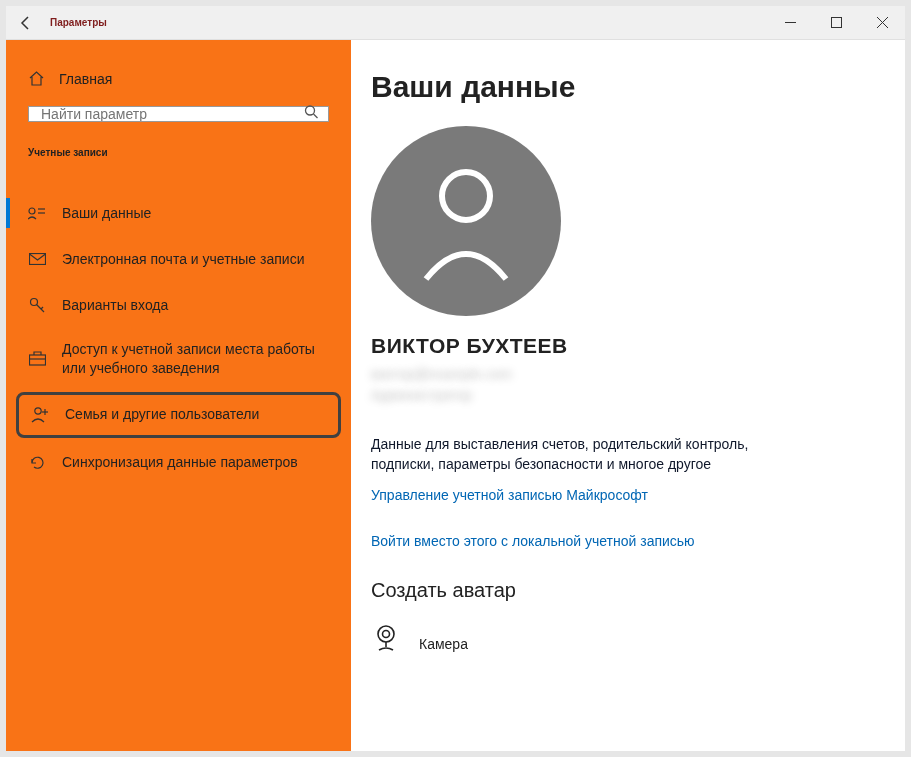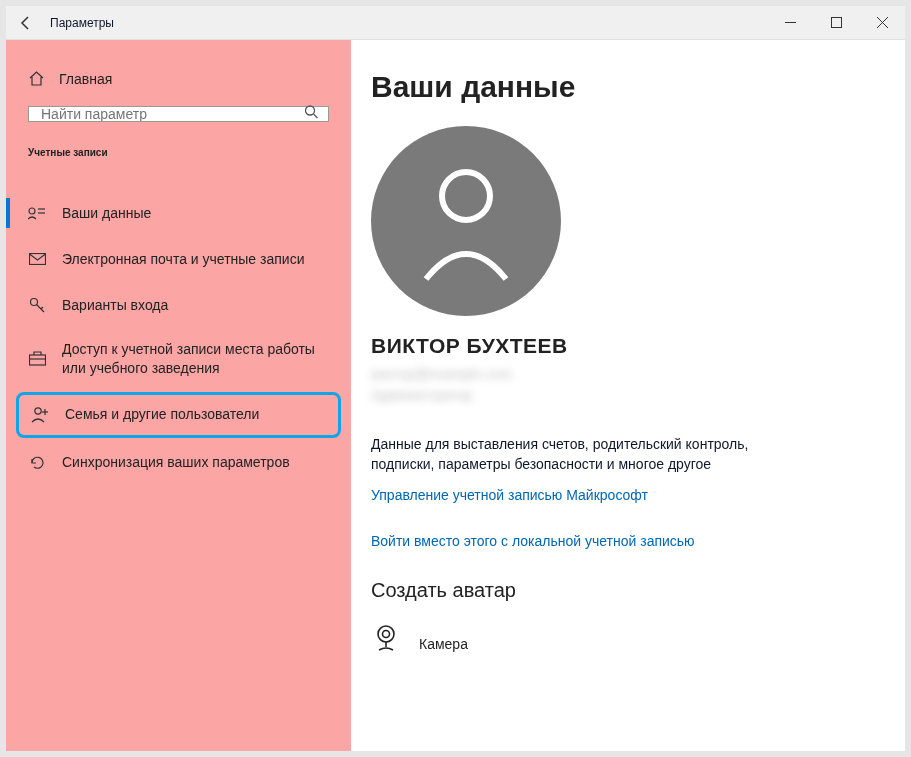--- a/index.html
+++ b/index.html
@@ -1,35 +1,35 @@
 <!DOCTYPE html>
 <html><head>
 <meta charset="utf-8">
 <style>
   * { box-sizing: border-box; margin: 0; padding: 0; font-family: "Segoe UI", Arial, sans-serif; }
   body { background: #fff; width: 911px; height: 757px; overflow: hidden; border: 6px solid #e6e6e6; }
   .win { width: 100%; height: 100%; display: flex; flex-direction: column; }
   .titlebar { display: flex; align-items: center; height: 34px; background: #f0f0f0; border-bottom: 1px solid #e0e0e0; position: relative; }
   .titlebar .back { width: 40px; display:flex; align-items:center; justify-content:center; height:100%; }
-  .titlebar .title { font-size: 12px; color:#0f172a; padding-left:4px; }
+  .titlebar .title { font-size: 10px; color:#7f1d1d; padding-left:4px;font-weight:bold; }
   .winctrls { position:absolute; right:0; top:0; height:100%; display:flex; }
   .winctrls div { width:46px; display:flex; align-items:center; justify-content:center; font-size:14px; color:#333; }
   .body { display:flex; flex:1; }
-  .sidebar { width: 345px; background:#fca5a5; padding-top:30px; }
+  .sidebar { width: 345px; background:#f97316; padding-top:30px; }
   .main { flex:1; background:#fff; padding:30px 20px 20px 20px; overflow-y:auto; }
   .home { display:flex; align-items:center; gap:14px; padding:0 22px; font-size:14px; color:#222; margin-bottom:18px; }
   .searchwrap { margin:0 22px 24px 22px; position:relative; }
   .searchwrap input { width:100%; height:16px; background:#fff; border:1px solid #999; padding:0 36px 0 12px; font-size:14px; color:#555; outline:none; }
   .searchwrap .sicon { position:absolute; right:10px; top:50%; transform:translateY(-50%); color:#555; }
   .section { font-size:10px; color:#222; font-weight:600; padding:0 22px; margin-bottom:32px; }
   .navitem { display:flex; align-items:center; gap:16px; padding:12px 22px; font-size:14px; color:#222; position:relative; min-height:46px; }
   .navitem.active::before { content:""; position:absolute; left:0; top:8px; bottom:8px; width:4px; background:#0078d4; }
   .navitem .nicon { width:18px; display:flex; align-items:center; justify-content:center; flex-shrink:0; }
   .navitem span.lbl { line-height:1.35; }
-  .highlight { border:3px solid #0ea5e9; border-radius:8px; margin:2px 10px; padding:9px 12px; }
+  .highlight { border:3px solid #404040; border-radius:8px; margin:2px 10px; padding:9px 12px; }
   h1.pagehead { font-size:30px; font-weight:600; color:#222; margin-bottom:22px; }
   .avatar { width:190px; height:190px; border-radius:50%; background:#7a7a7a; display:flex; align-items:center; justify-content:center; margin-bottom:18px; }
   .username { font-size:21px; font-weight:700; letter-spacing:0.5px; color:#222; margin-bottom:6px; }
   .blur { color:transparent; text-shadow:0 0 8px #bbb; font-size:14px; line-height:1.5; }
   .desc { font-size:14px; color:#0f172a; line-height:1.45; margin-top:28px; margin-bottom:12px; max-width:420px; }
   .link { font-size:14px; color:#0066b4; margin-bottom:30px; display:block; }
   .subhead { font-size:20px; font-weight:400; color:#222; margin-top:24px; margin-bottom:20px; }
   .camrow { display:flex; align-items:flex-end; gap:18px; font-size:14px; color:#222; }
 </style>
 </head>
@@ -132,21 +132,21 @@
           </span>
         <span class="lbl">Семья и другие пользователи</span>
       </div>
       <div class="navitem">
         <span class="nicon">
             <svg width="17" height="17" viewBox="0 0 17 17">
               <path d="M3 8.5 A5.5 5.5 0 1 1 5 13" stroke="#333" fill="none" stroke-width="1.2"></path>
               <path d="M3 5 L3 9 L7 9" stroke="#333" fill="none" stroke-width="1.2"></path>
             </svg>
           </span>
-        <span class="lbl">Синхронизация ваших параметров</span>
+        <span class="lbl">Синхронизация данные параметров</span>
       </div>
     </div>
 
     <div class="main">
       <h1 class="pagehead">Ваши данные</h1>
       <div class="avatar">
         <svg width="110" height="120" viewBox="0 0 110 120">
             <circle cx="55" cy="35" r="24" stroke="#fff" fill="none" stroke-width="6"></circle>
             <path d="M15 118 Q55 68 95 118" stroke="#fff" fill="none" stroke-width="6"></path>
           </svg>

